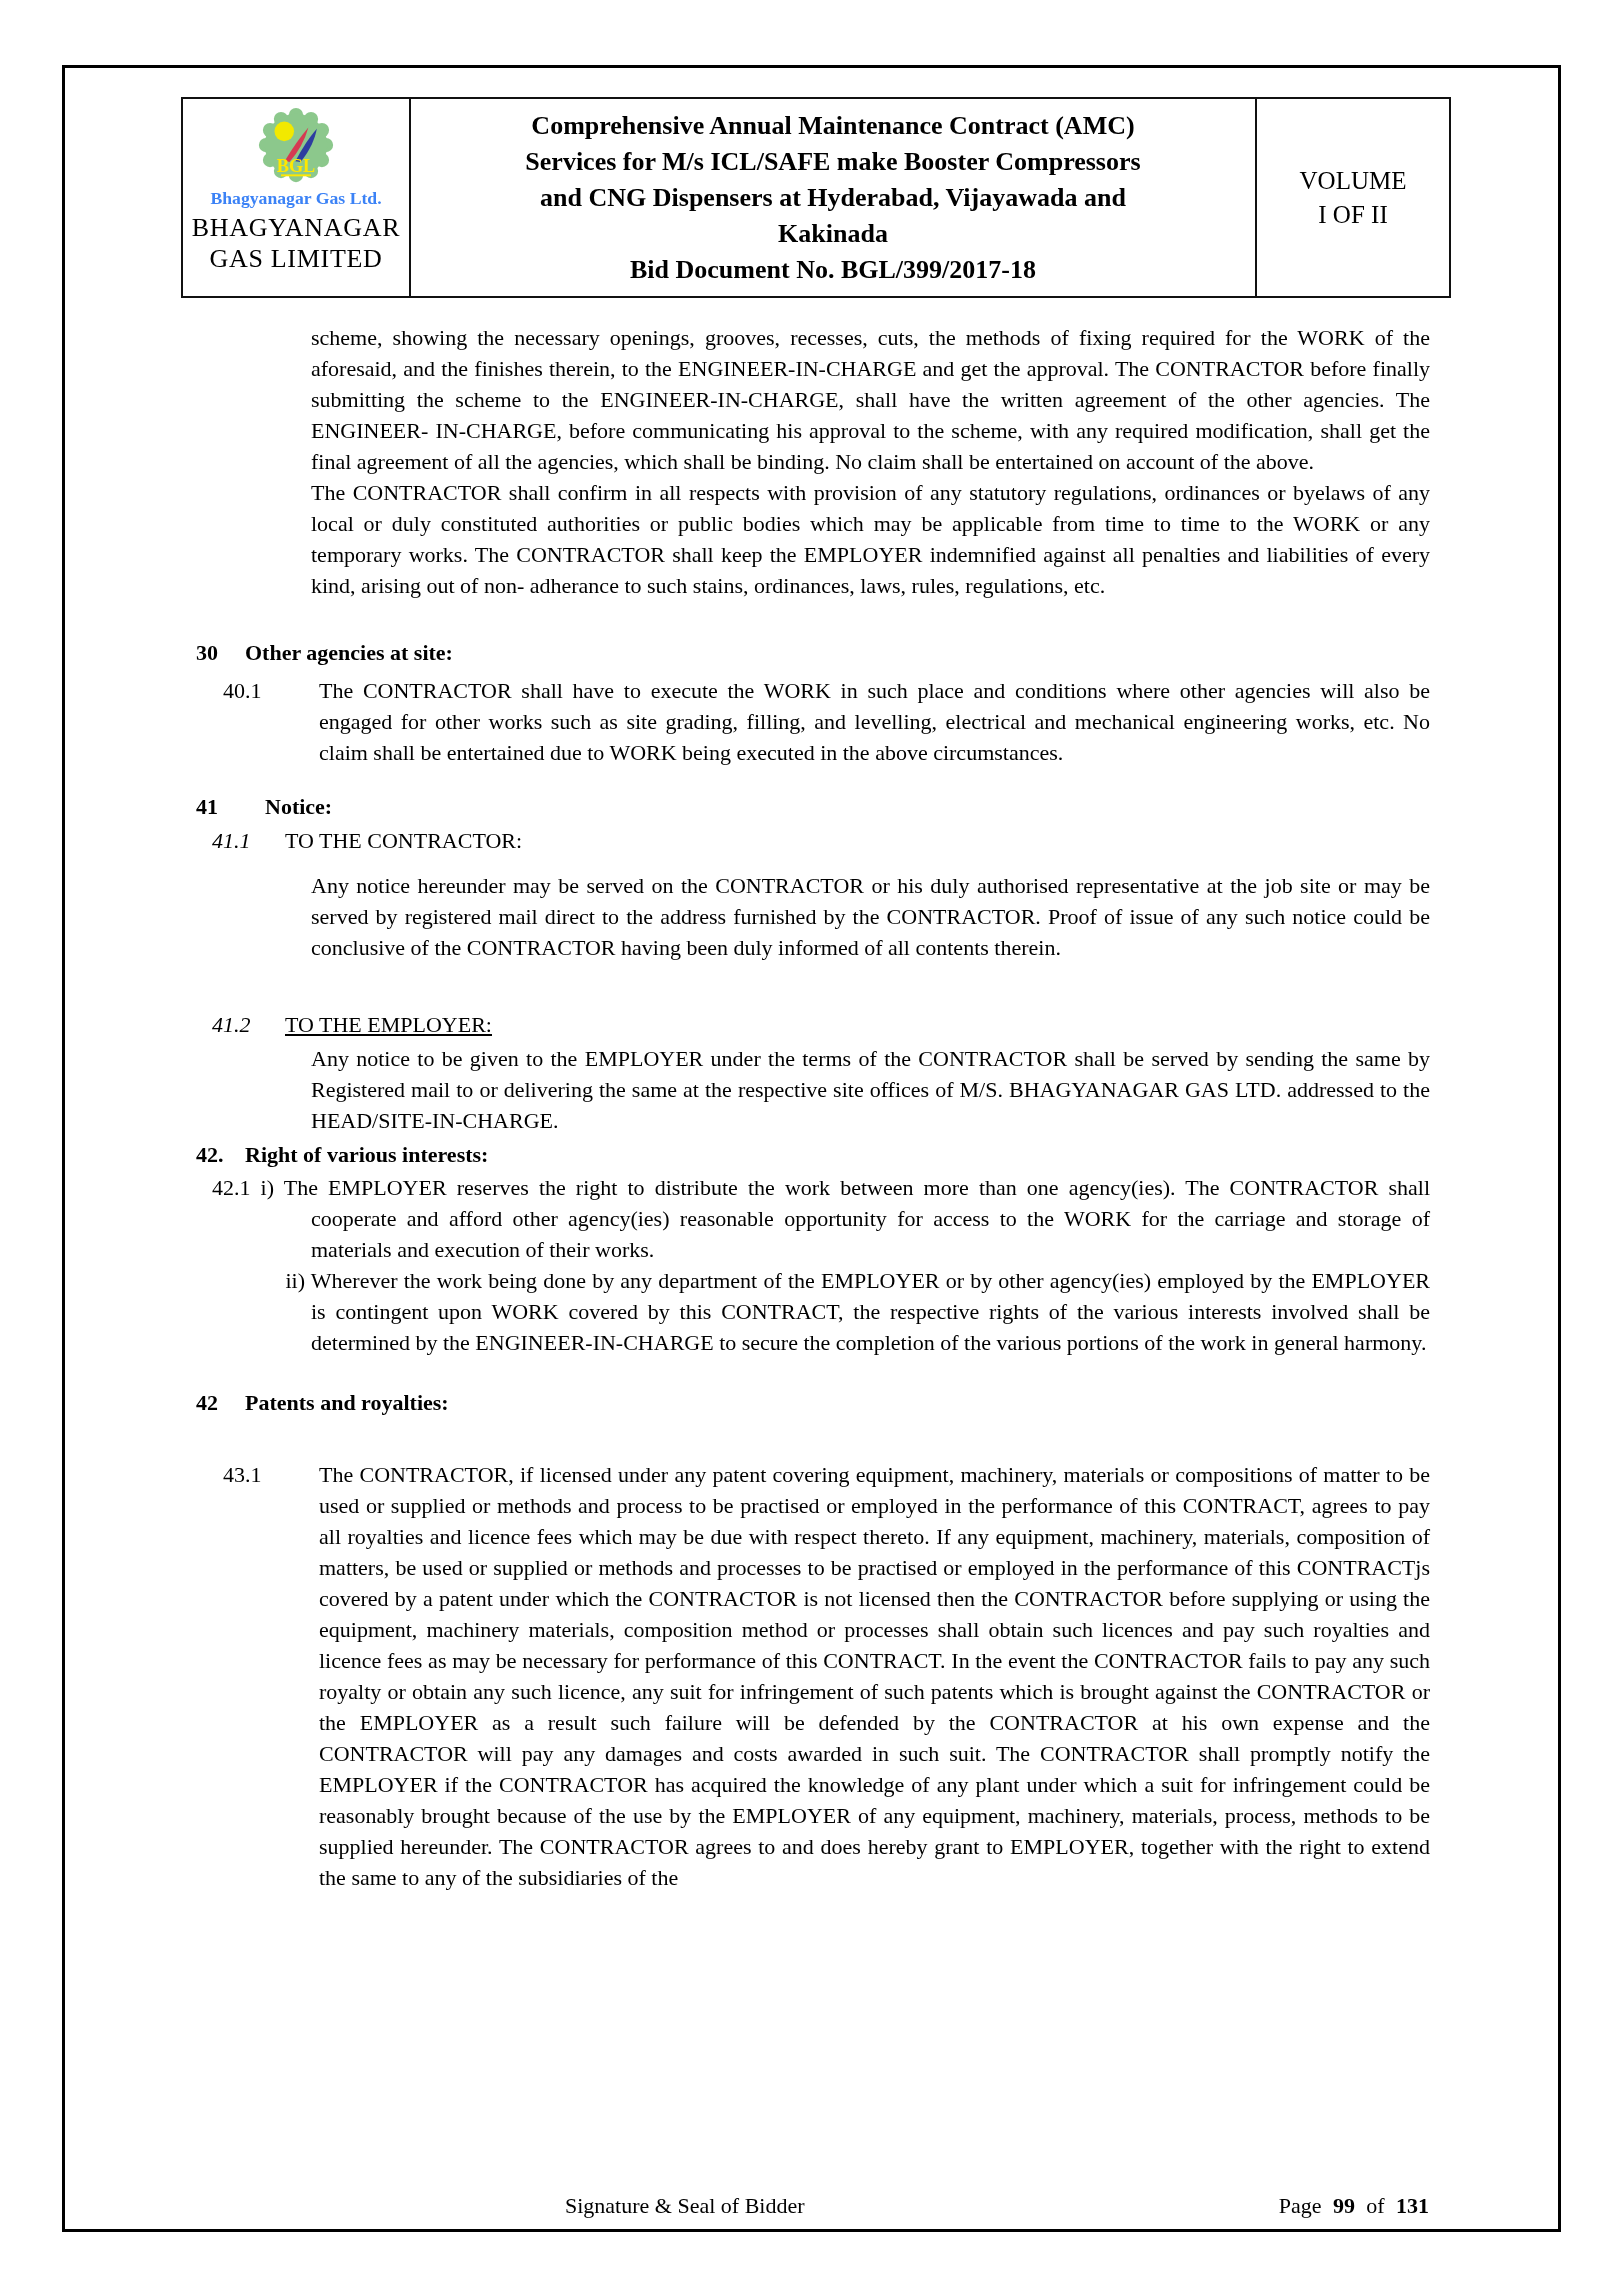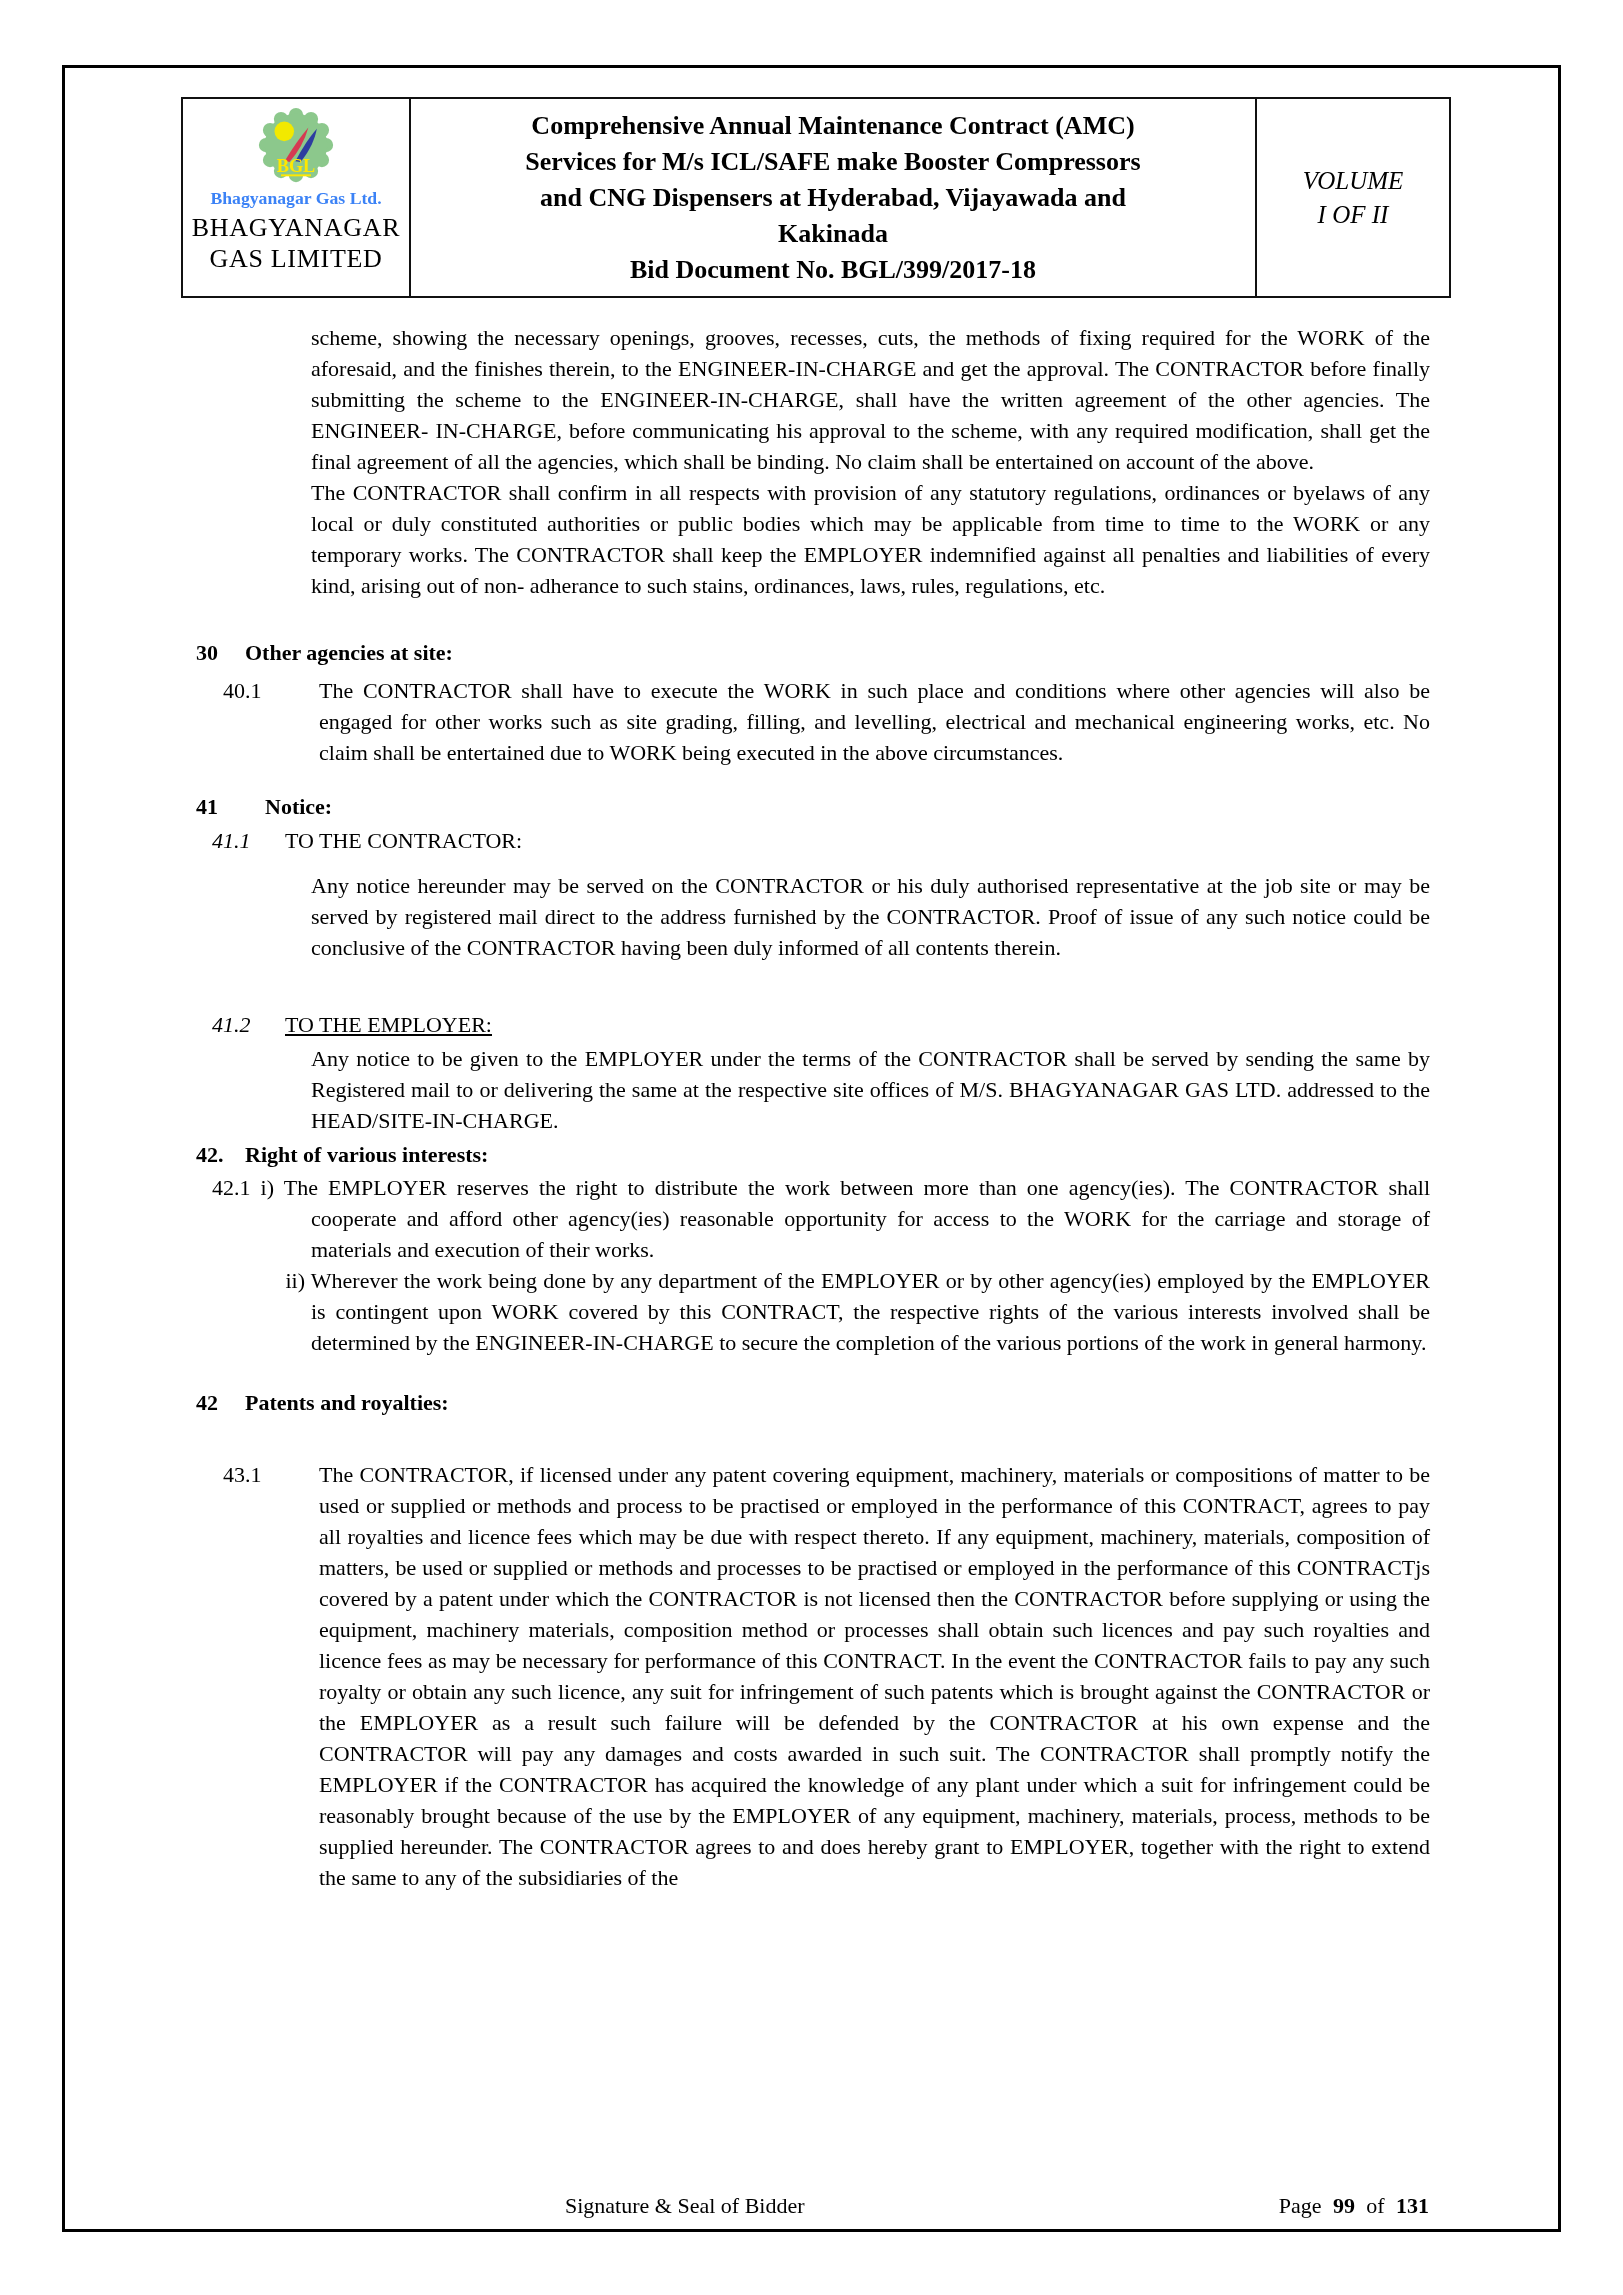--- a/index.html
+++ b/index.html
@@ -60,21 +60,20 @@
     line-height: 36px;
   }
   .cell-volume {
     width: 192px; flex: none;
     display: flex;
     align-items: center;
     justify-content: center;
     text-align: center;
     font-size: 25px;
     line-height: 34px;
-    font-style: italic;
   }
   .scan-artifact {
     position: absolute;
     left: 370px; top: 99px;
     width: 2px; height: 102px;
     background: #f48f8f;
   }
   
   .body-text {
     position: absolute;

